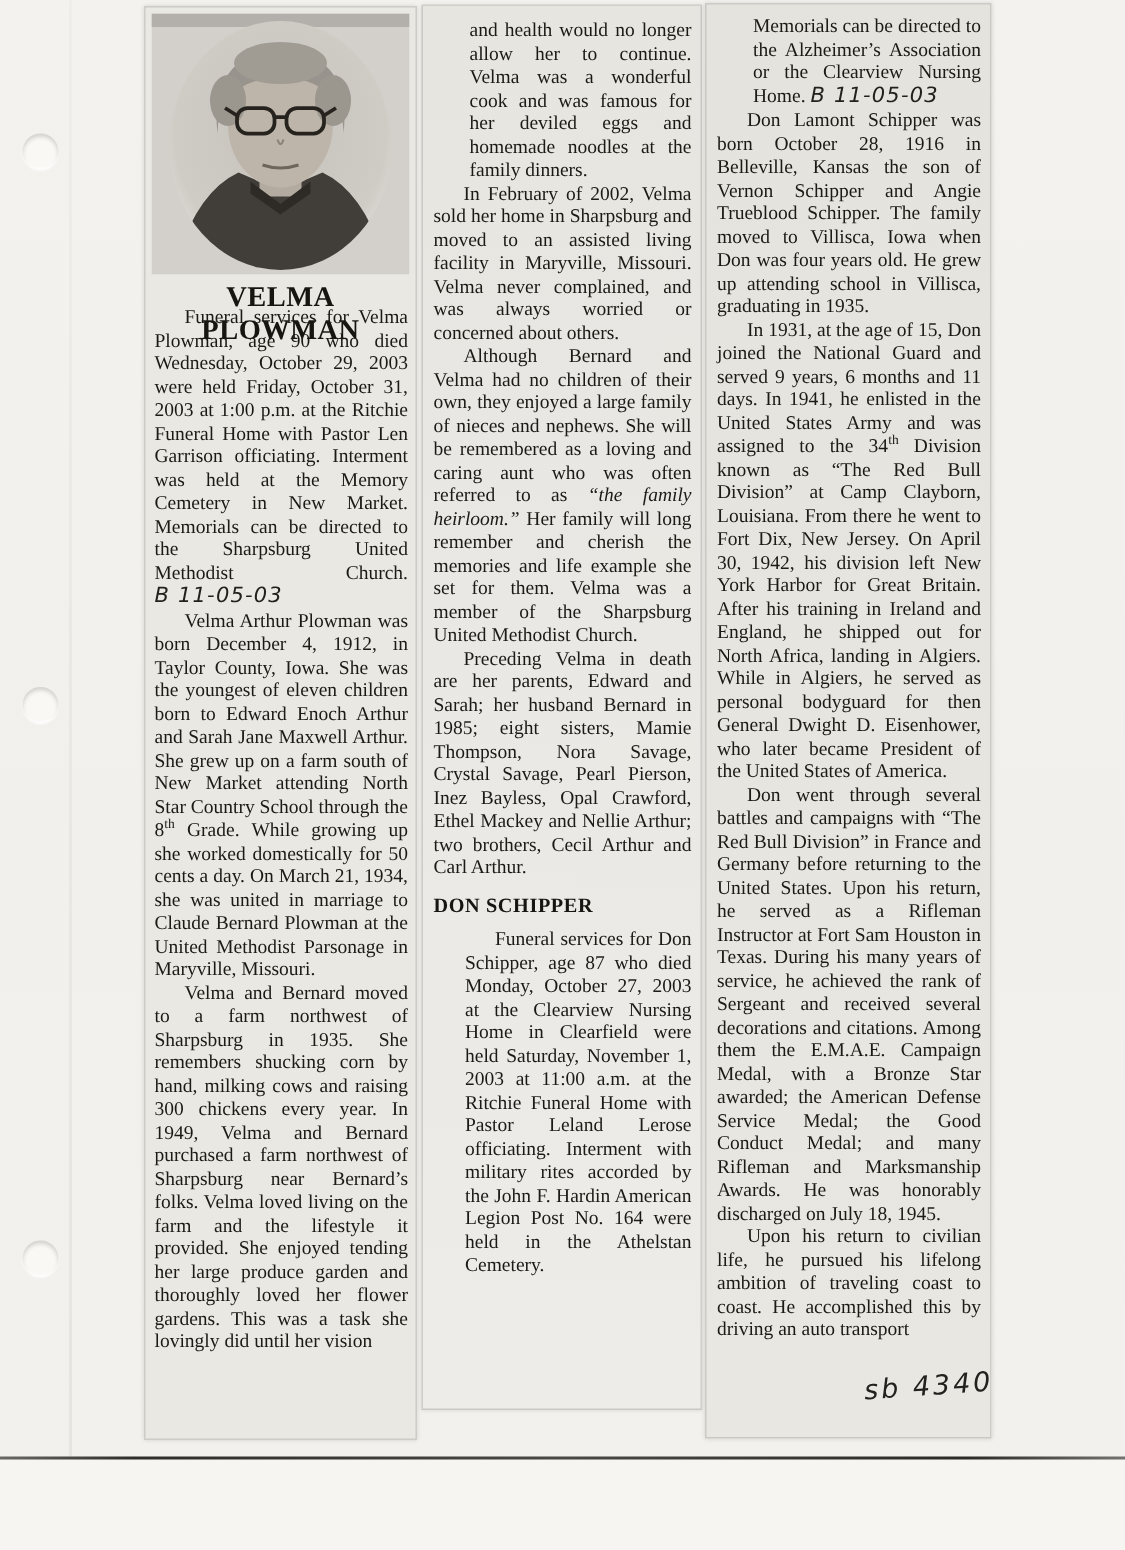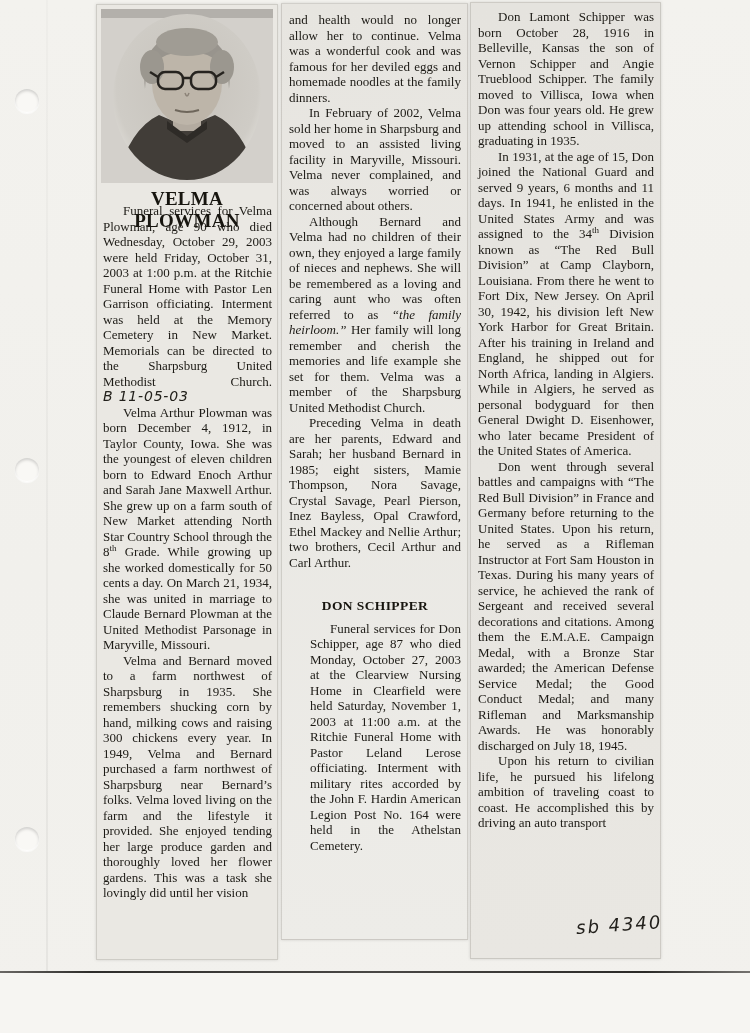--- a/index.html
+++ b/index.html
@@ -28,24 +28,24 @@
   .caption { position:absolute; left:0; top:183px; width:100%; text-align:center;
     font-weight:bold; font-size:19px; letter-spacing:0.3px; color:#17150f;font-family:Liberation Serif, serif; }
 
   .col-text { position:absolute; font-size:13px; line-height:15.5px; color:#1c1a15;
     text-align:justify; }
   #clip1 .col-text { left:6px; top:198px; width:169px; }
   #clip2 .col-text { left:7px; top:8px;  width:172px; }
   #clip3 .col-text { left:7px; top:6px;  width:176px; }
 
   .news-para { margin:0; text-indent:20px; }
-  .news-para.no-indent { text-indent:0; }
+  .news-para.no-indent { text-indent:0;margin-left:24px; }
   .justify-last { text-align-last:justify;margin-left:21px; }
-  .news-heading { text-align:center; font-weight:bold; font-size:13.5px;
-    letter-spacing:0.4px; margin:28px 0 7px 0; color:#17150f; }
+  .news-heading { font-weight:bold; font-size:13.5px;
+    letter-spacing:0.4px; margin:10px 0 7px 0; color:#17150f; }
   sup { font-size:9px; line-height:0; }
   .i { font-style:italic; }
   .h { font-family:"DejaVu Sans", sans-serif; font-style:italic; font-size:14px;
     letter-spacing:0.8px; white-space:nowrap; color:#23211c; }
 
   .bottom-strip { position:absolute; left:0; top:973px; width:750px; height:60px; background:#f6f5f2; }
   .bottom-line { position:absolute; left:0; top:971px; width:750px; height:2px;
     background:linear-gradient(90deg,#6a6865,#2e2d2b 12%,#4a4846 50%,#2b2a28 86%,#757370); }
   .sb-code { position:absolute; left:576px; top:914px;
     font-family:"DejaVu Sans", sans-serif; font-style:italic; font-size:18px;
@@ -112,20 +112,21 @@
         <p class="news-para"><span>In February of 2002, Velma sold her home in Sharpsburg and moved to an assisted living facility in Maryville, Missouri. Velma never complained, and was always worried or concerned about others.</span></p>
         <p class="news-para"><span>Although Bernard and Velma had no children of their own, they enjoyed a large family of nieces and nephews. She will be remembered as a loving and caring aunt who was often referred to as </span><span class="i">“the family heirloom.”</span><span> Her family will long remember and cherish the memories and life example she set for them. Velma was a member of the Sharpsburg United Methodist Church.</span></p>
         <p class="news-para"><span>Preceding Velma in death are her parents, Edward and Sarah; her husband Bernard in 1985; eight sisters, Mamie Thompson, Nora Savage, Crystal Savage, Pearl Pierson, Inez Bayless, Opal Crawford, Ethel Mackey and Nellie Arthur; two brothers, Cecil Arthur and Carl Arthur.</span></p>
         <div class="news-heading">DON SCHIPPER</div>
         <p class="news-para justify-last"><span>Funeral services for Don Schipper, age 87 who died Monday, October 27, 2003 at the Clearview Nursing Home in Clearfield were held Saturday, November 1, 2003 at 11:00 a.m. at the Ritchie Funeral Home with Pastor Leland Lerose officiating. Interment with military rites accorded by the John F. Hardin American Legion Post No. 164 were held in the Athelstan Cemetery.</span></p>
       </div>
   </div>
 
   <div class="clipping" id="clip3">
     <div class="col-text">
+        <p class="news-para no-indent"><span>Memorials can be directed to the Alzheimer’s Association or the Clearview Nursing Home. </span><span class="h">B 11-05-03</span></p>
         <p class="news-para"><span>Don Lamont Schipper was born October 28, 1916 in Belleville, Kansas the son of Vernon Schipper and Angie Trueblood Schipper. The family moved to Villisca, Iowa when Don was four years old. He grew up attending school in Villisca, graduating in 1935.</span></p>
         <p class="news-para"><span>In 1931, at the age of 15, Don joined the National Guard and served 9 years, 6 months and 11 days. In 1941, he enlisted in the United States Army and was assigned to the 34</span><sup>th</sup><span> Division known as “The Red Bull Division” at Camp Clayborn, Louisiana. From there he went to Fort Dix, New Jersey. On April 30, 1942, his division left New York Harbor for Great Britain. After his training in Ireland and England, he shipped out for North Africa, landing in Algiers. While in Algiers, he served as personal bodyguard for then General Dwight D. Eisenhower, who later became President of the United States of America.</span></p>
         <p class="news-para"><span>Don went through several battles and campaigns with “The Red Bull Division” in France and Germany before returning to the United States. Upon his return, he served as a Rifleman Instructor at Fort Sam Houston in Texas. During his many years of service, he achieved the rank of Sergeant and received several decorations and citations. Among them the E.M.A.E. Campaign Medal, with a Bronze Star awarded; the American Defense Service Medal; the Good Conduct Medal; and many Rifleman and Marksmanship Awards. He was honorably discharged on July 18, 1945.</span></p>
         <p class="news-para"><span>Upon his return to civilian life, he pursued his lifelong ambition of traveling coast to coast. He accomplished this by driving an auto transport</span></p>
       </div>
   </div>
 
   <div class="bottom-strip"></div>
   <div class="bottom-line"></div>
   <div class="sb-code">sb 4340</div>

